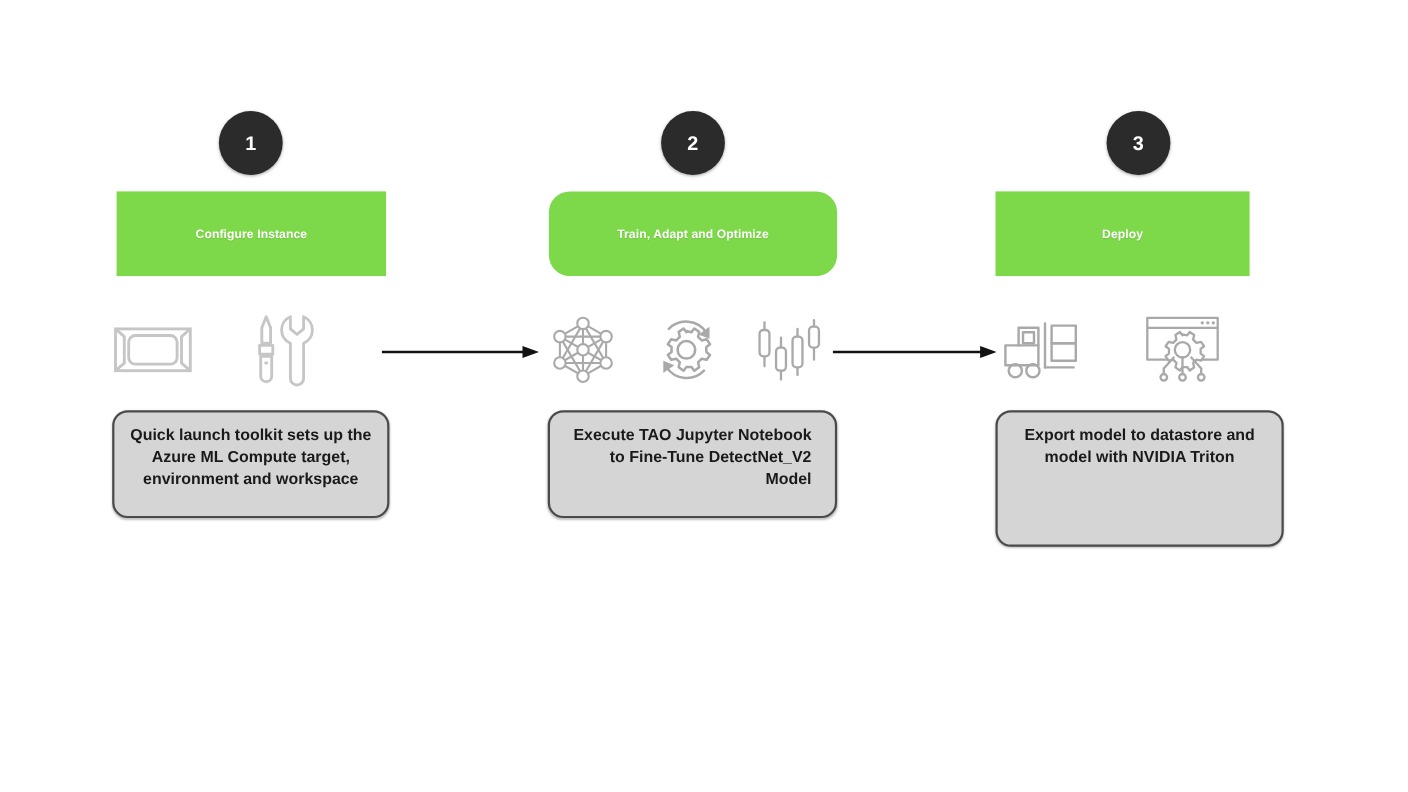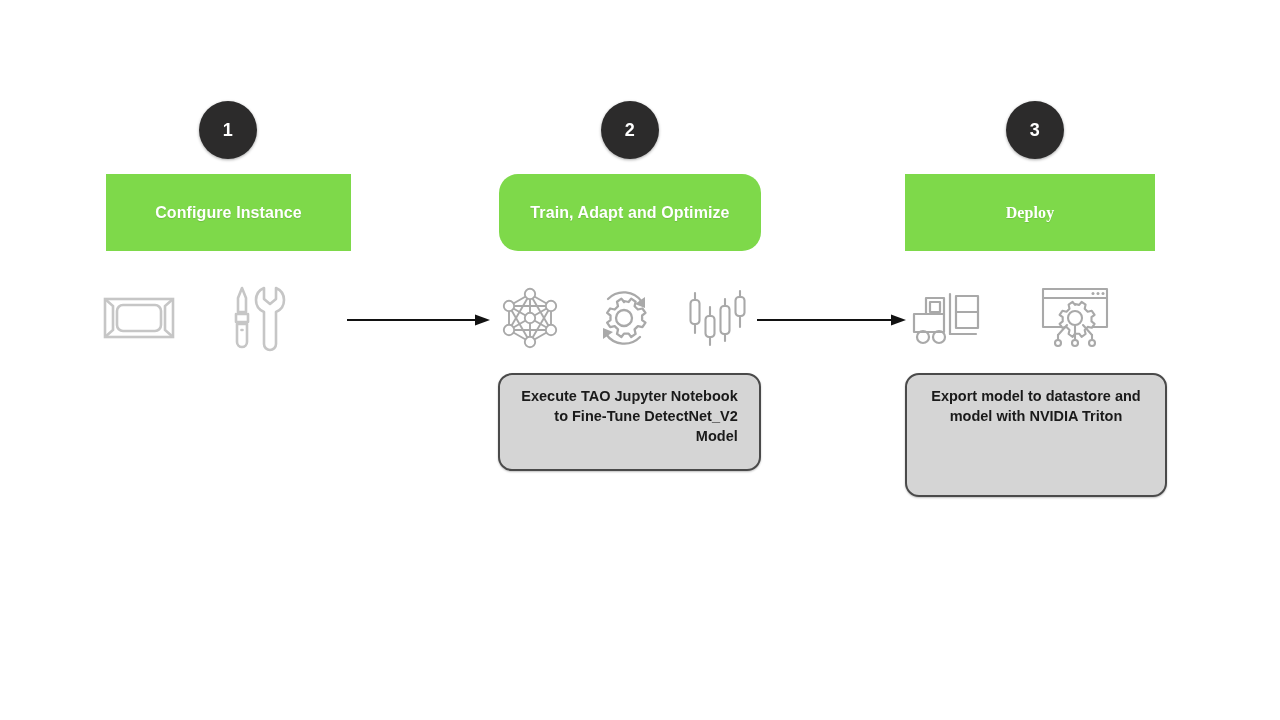--- a/index.html
+++ b/index.html
@@ -56,32 +56,32 @@
   #col-1 .step-badge { left: 121px; }
   #col-2 .step-badge { left: 121px; }
 
   
   .phase-banner {
     position: absolute;
     top: 174px;
     height: 77px;
     background: #7ed94a;
     color: #ffffff;
-    font-size: 16px;
+    font-size: 11px;
     font-weight: bold;
     display: flex;
     align-items: center;
     justify-content: center;
     text-align: center;
     text-shadow: 0 1px 1px rgba(0,0,0,0.12);
     letter-spacing: 0.1px;
   }
   #col-0 .phase-banner { left: 28px;  width: 245px; }
   #col-1 .phase-banner { left: 19px;  width: 262px; border-radius: 19px; }
-  #col-2 .phase-banner { left: 20px;  width: 250px; font-family: Liberation Serif, serif; }
+  #col-2 .phase-banner { left: 20px;  width: 231px; }
 
   
   .icon-strip {
     position: absolute;
     top: 282px;
     height: 72px;
     display: flex;
     align-items: center;
   }
   #col-0 .icon-strip { left: 25px;  width: 260px; gap: 46px; }
@@ -160,20 +160,27 @@
         <svg width="58" height="64" viewBox="0 0 58 64" fill="none" stroke="#c6c6c6" stroke-width="2.6" stroke-linejoin="round" stroke-linecap="round">
           <path d="M14 2 L18 12 L18 26 L10 26 L10 12 Z"></path>
           <rect x="8" y="28" width="12" height="8"></rect>
           <path d="M9 38 L9 56 a5 5 0 0 0 10 0 L19 38 Z"></path>
           <path d="M13.5 44 L14.5 44"></path>
           <path d="M36 2 L36 13 L42 18 L48 13 L48 2 a13 13 0 0 1 0 24 L48 58 a6 6 0 0 1 -12 0 L36 26 a13 13 0 0 1 0 -24 Z"></path>
         </svg>
       </div>
     </div>
 
+    <div class="desc-card">
+      <div>
+        <span>Quick launch toolkit sets up the</span>
+        <span>Azure ML Compute target,</span>
+        <span>environment and workspace</span>
+      </div>
+    </div>
   </div>
 
   <div class="connector" id="connector-0">
     <svg width="143" height="14" viewBox="0 0 143 14">
       <line x1="0" y1="7" x2="132" y2="7" stroke="#121212" stroke-width="2.2"></line>
       <polygon points="128,1.5 143,7 128,12.5" fill="#121212"></polygon>
     </svg>
   </div>
 
   <div class="column" id="col-1">

